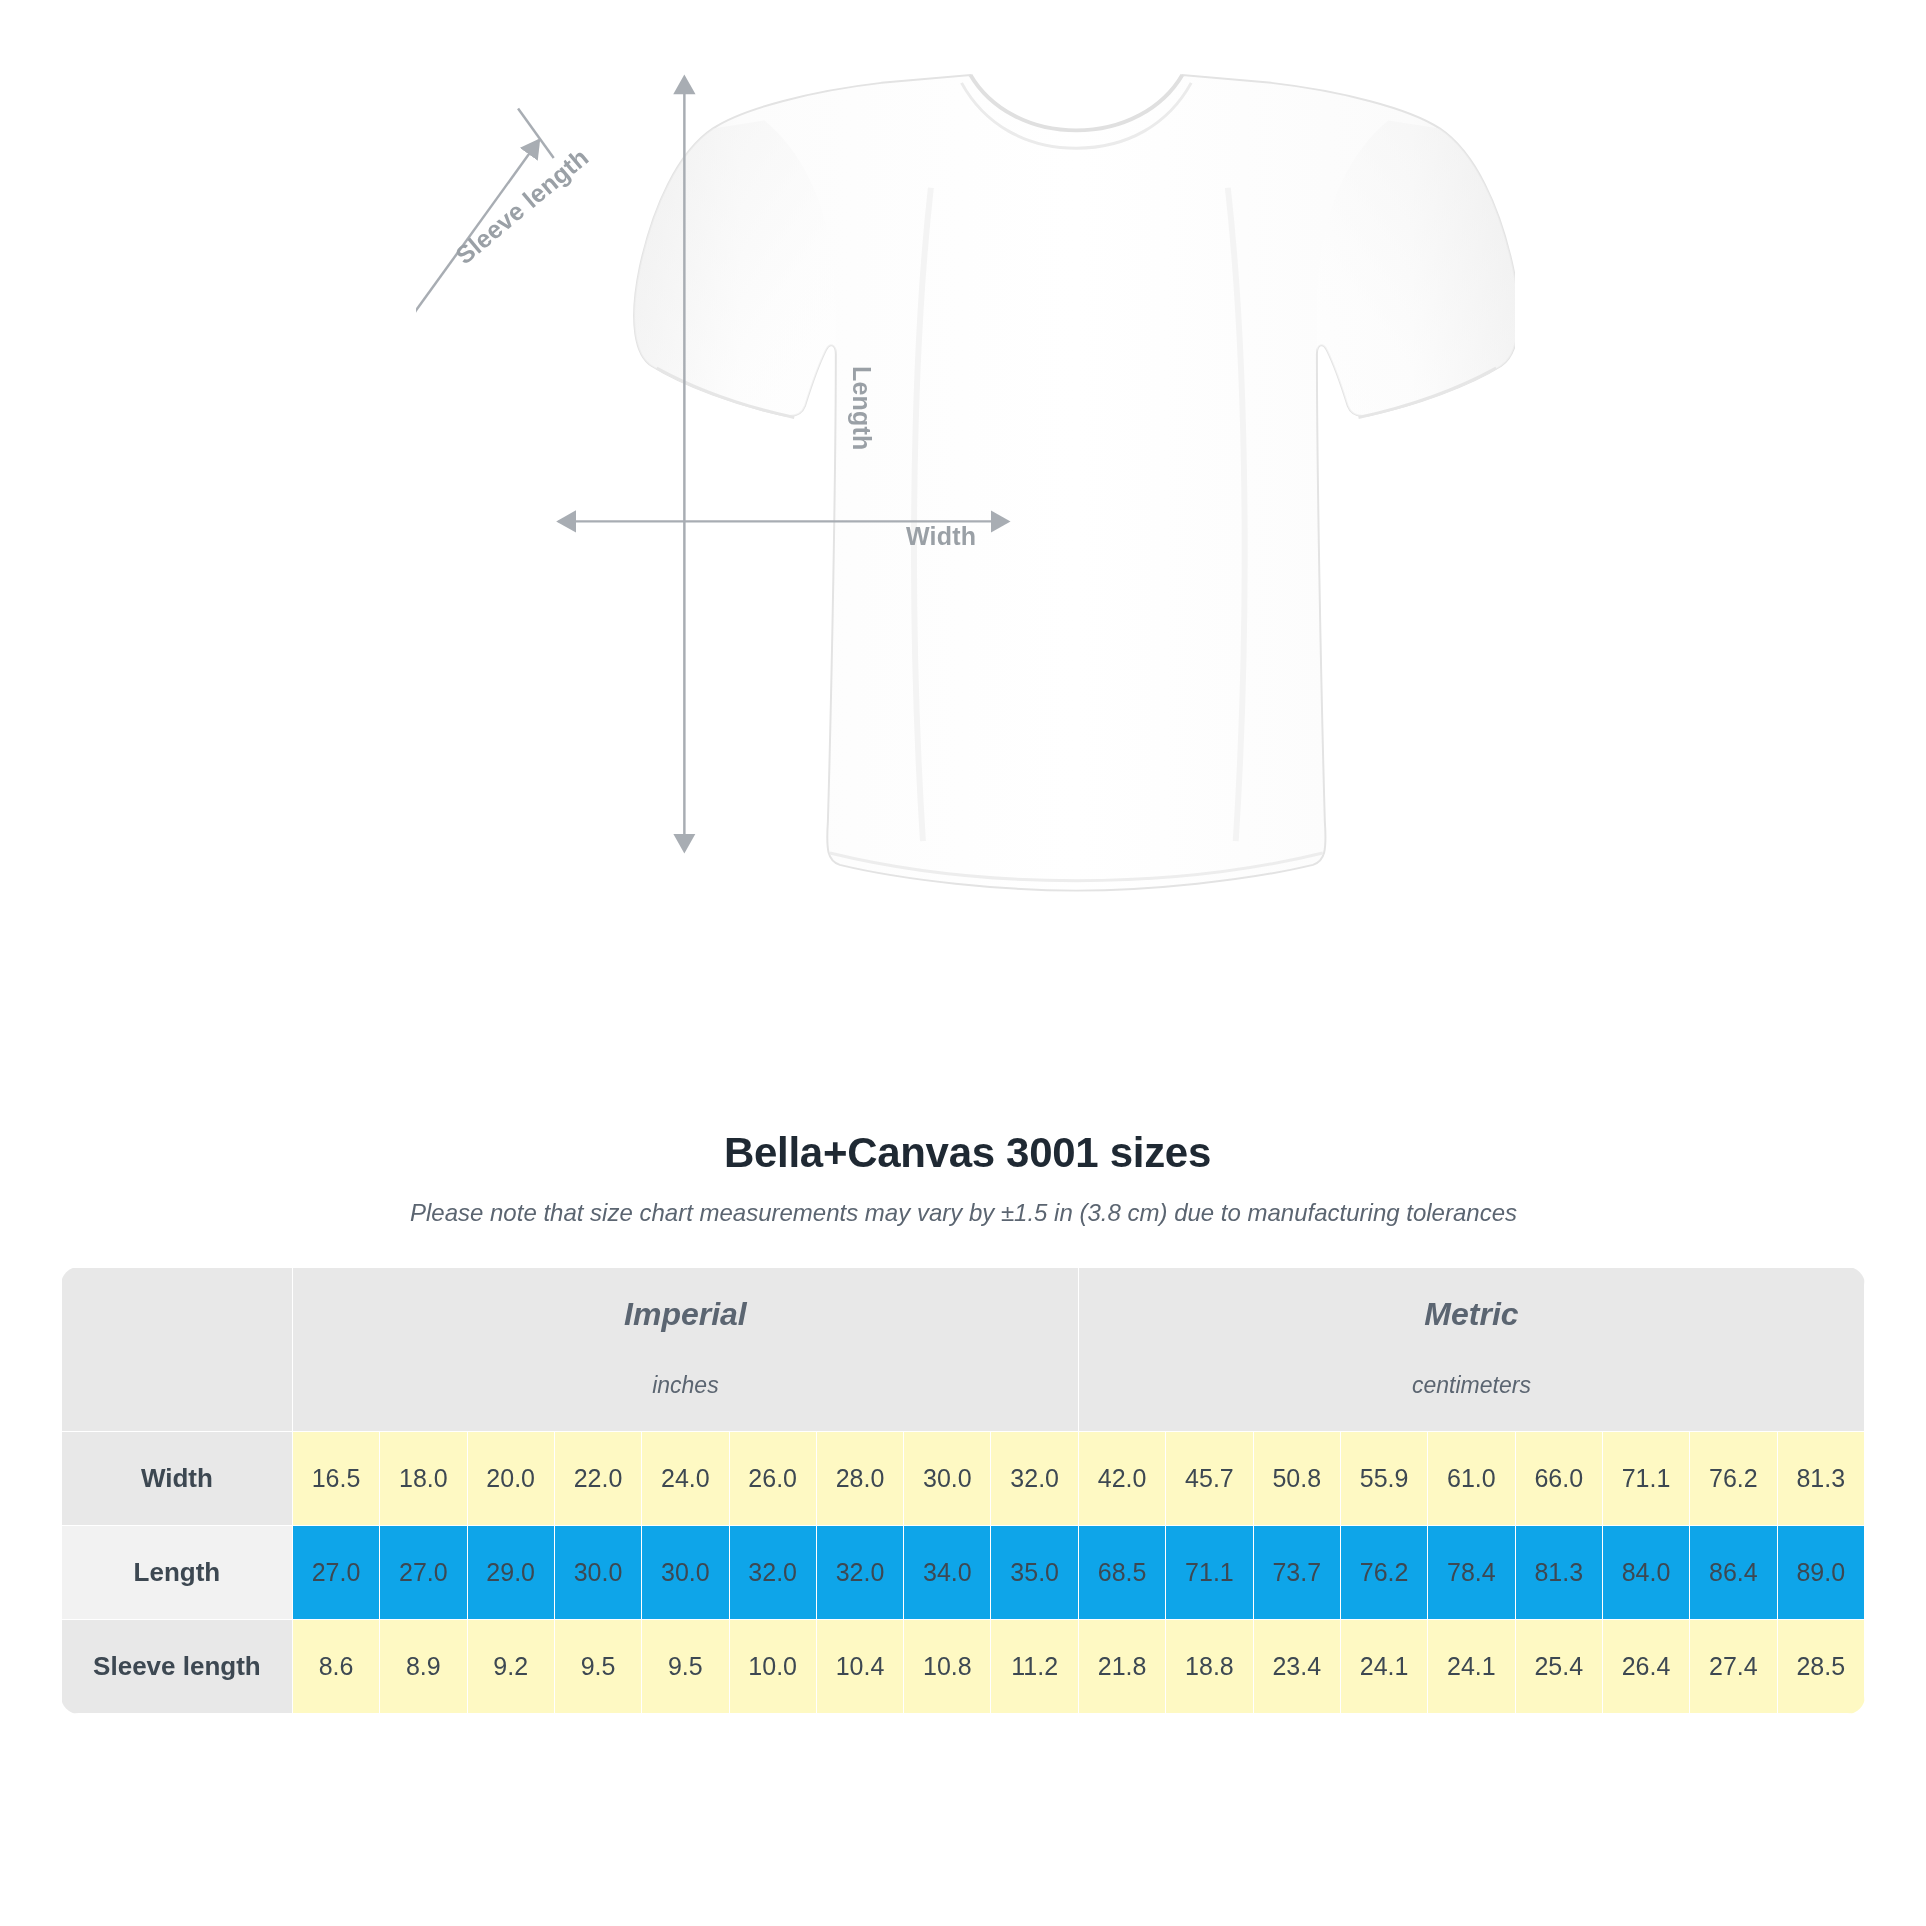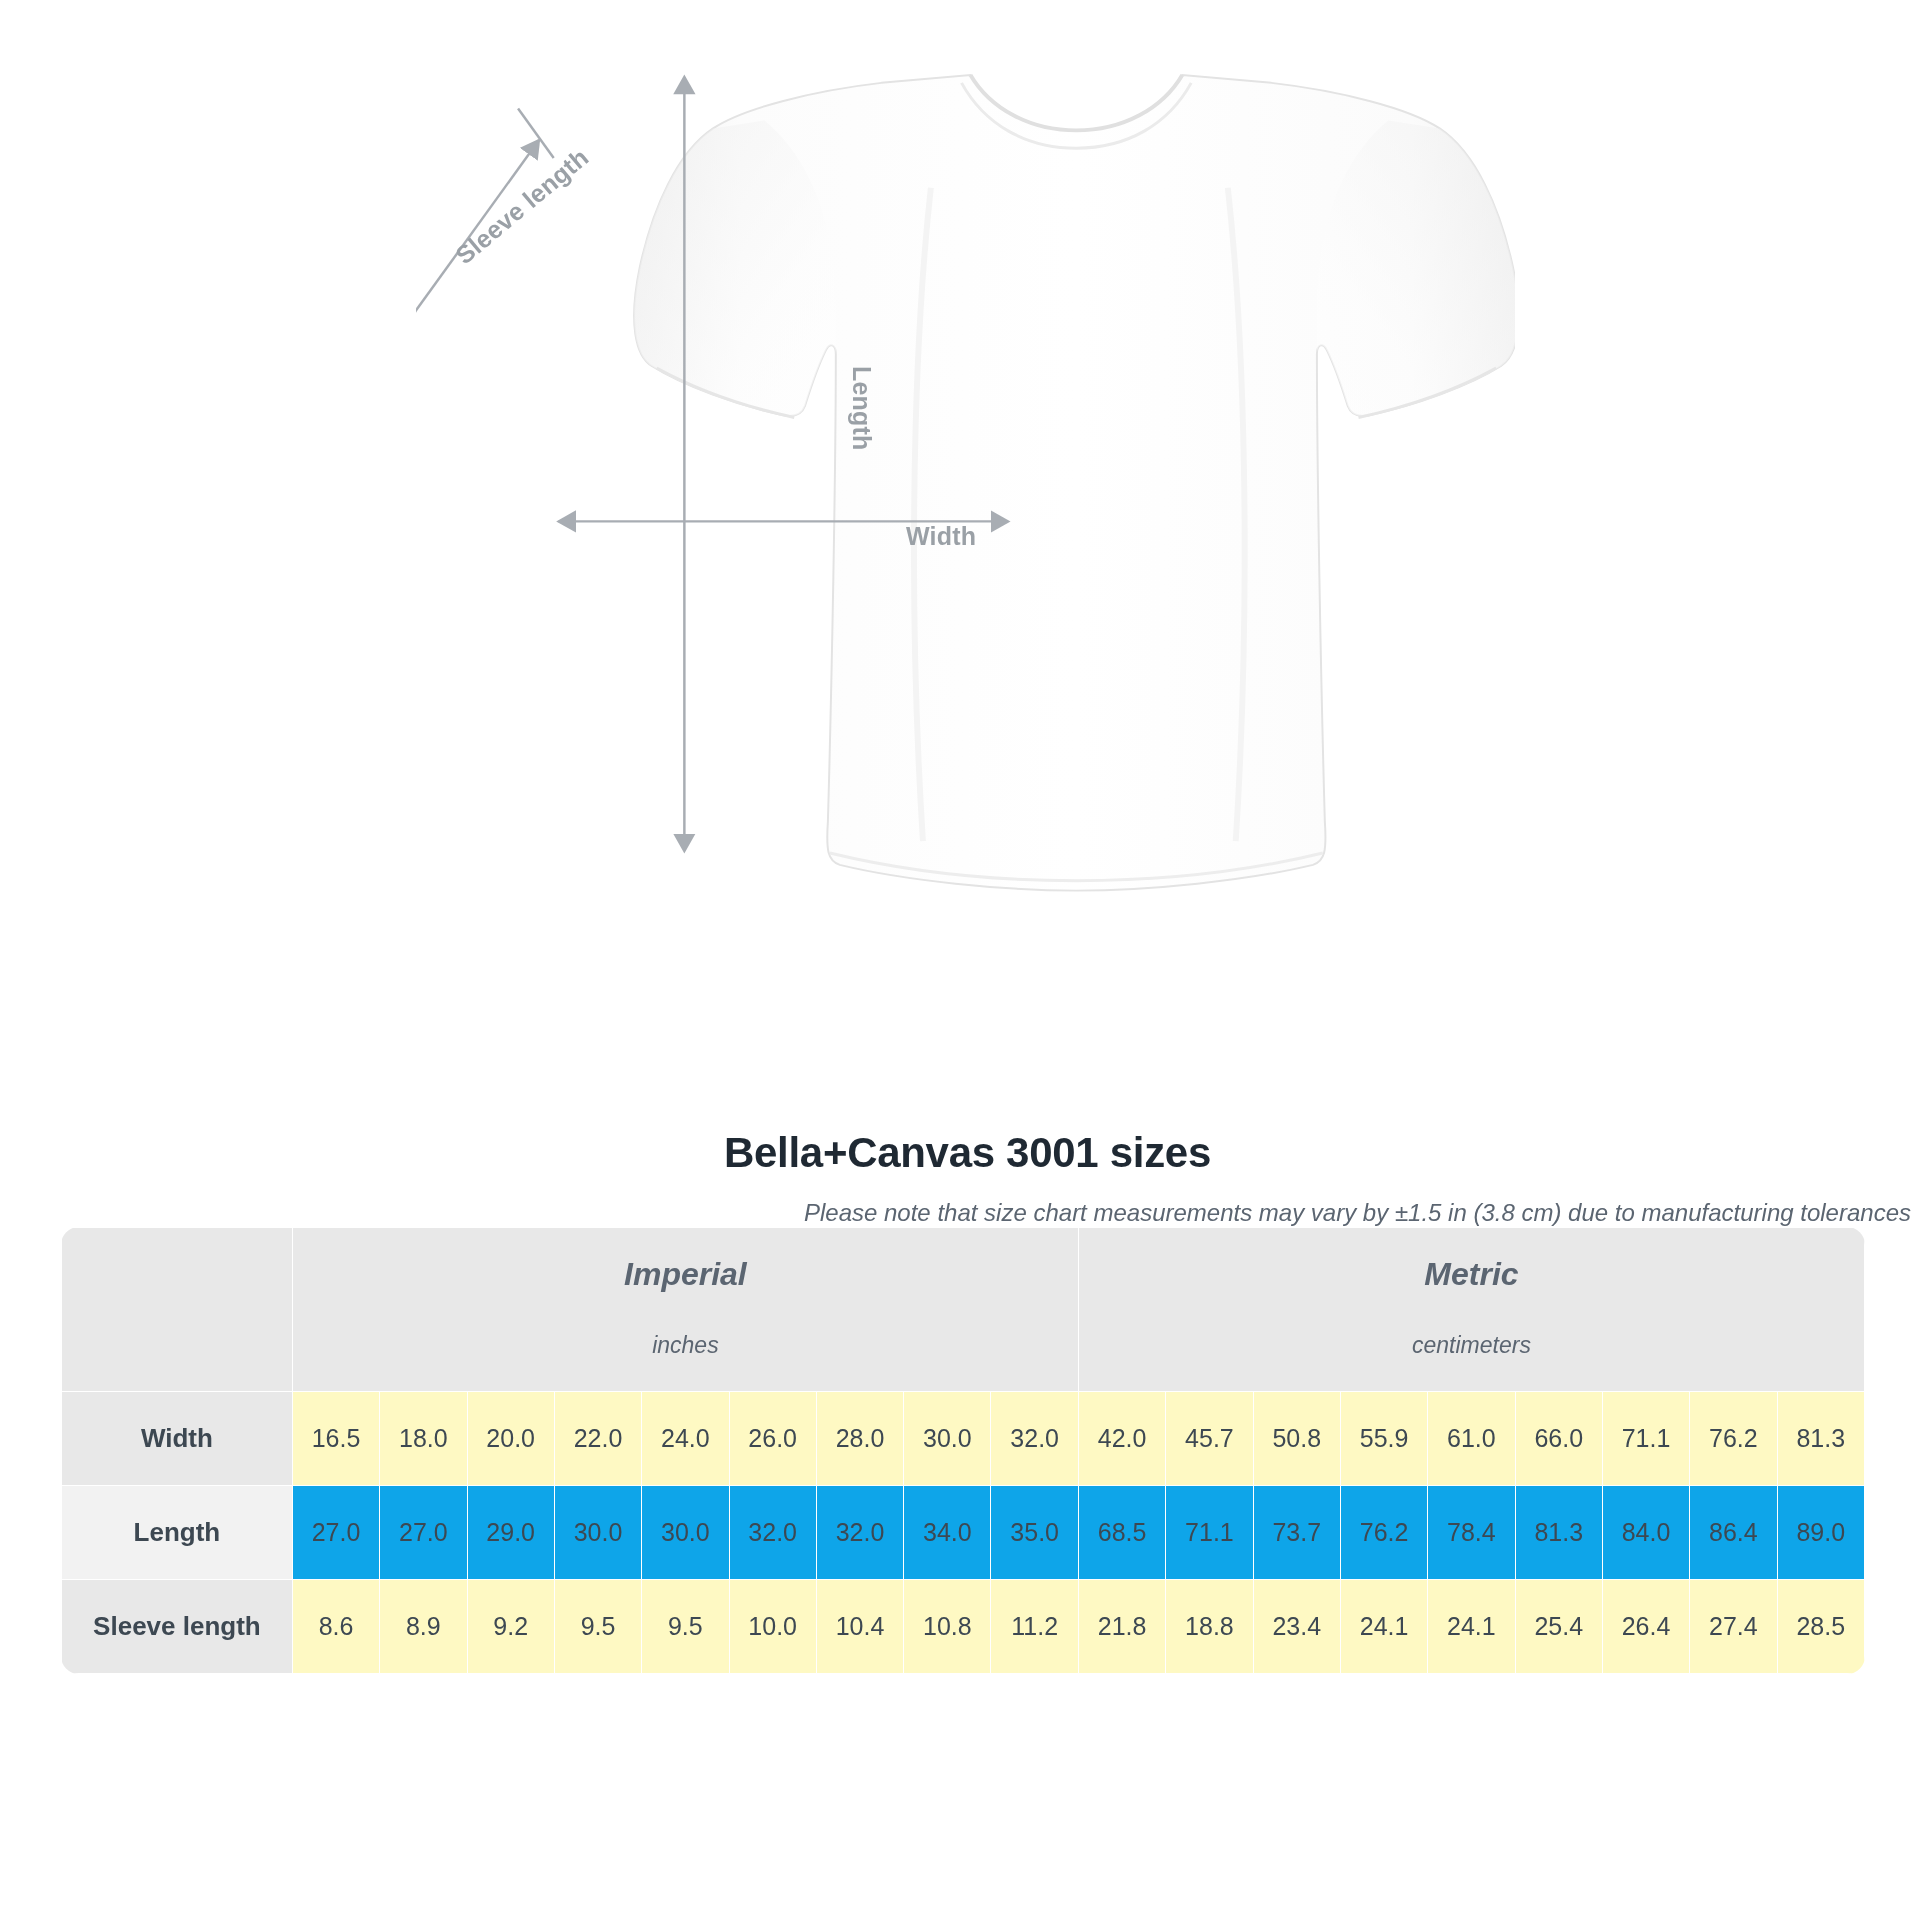--- a/index.html
+++ b/index.html
@@ -73,28 +73,27 @@
     font-size: 42px;
     font-weight: bold;
     color: #1f2933;
     margin: 0 0 22px 8px;
     letter-spacing: -0.3px;
   }
   .chart-note {
     font-size: 24px;
     font-style: italic;
     color: #5b6571;
-    margin: 16px;
-    text-align: right;
+    margin: 0;
   }
 
   
   .table-wrap {
     position: absolute;
-    top: 1227px;
+    top: 1267px;
     left: 61px;
     width: 1804px;
   }
   table.size-chart {
     width: 1804px;
     border-collapse: collapse;
     table-layout: fixed;
     border-radius: 18px;
     overflow: hidden;
   }

